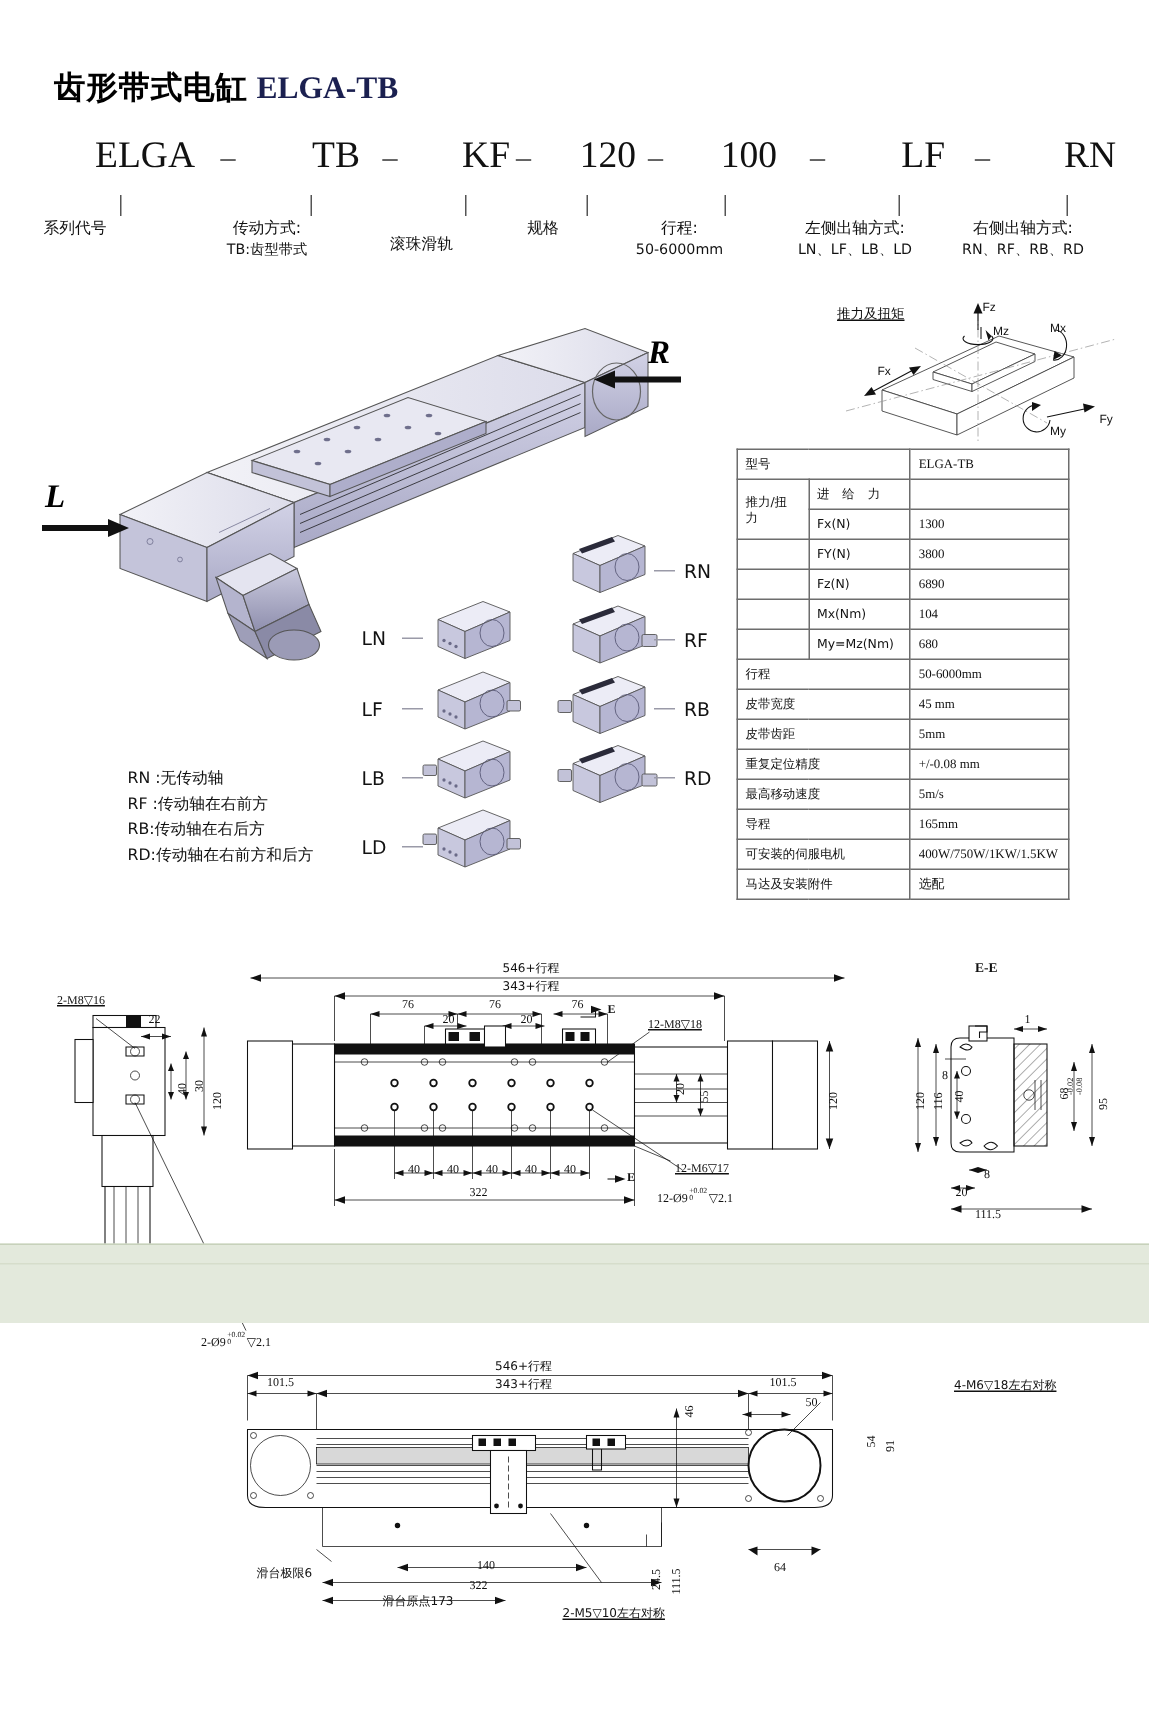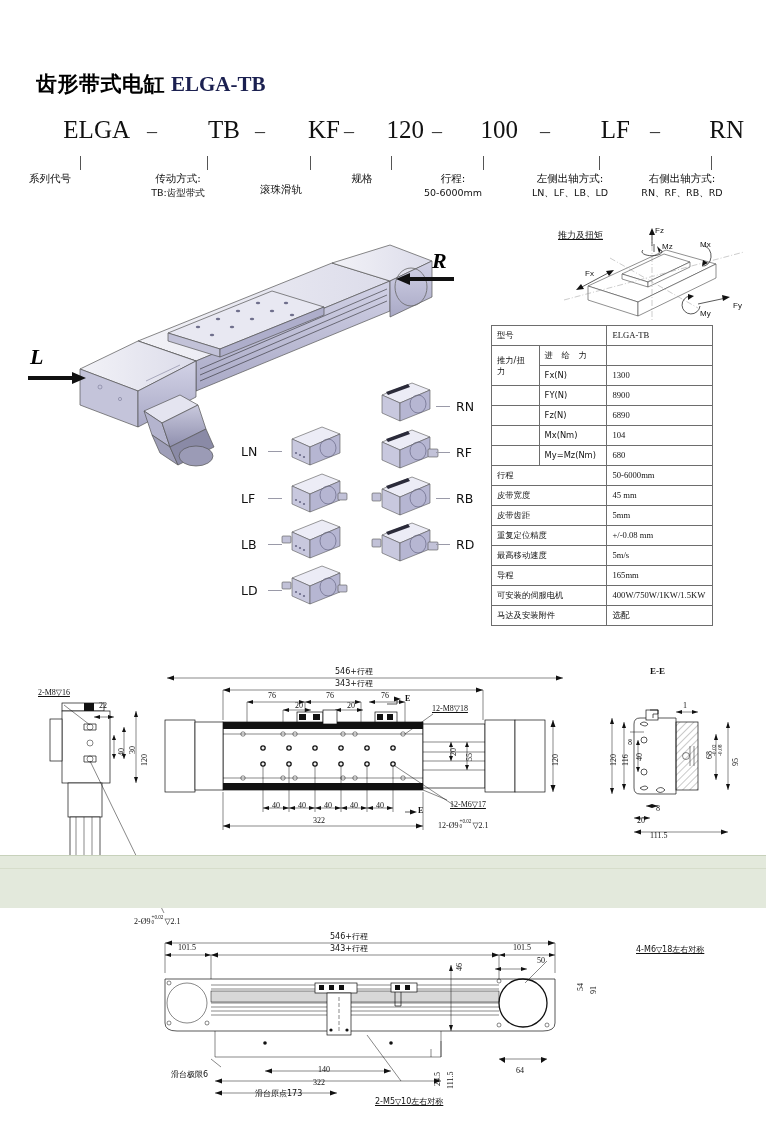--- a/index.html
+++ b/index.html
@@ -1,21 +1,21 @@
 <!DOCTYPE html>
 <html><head>
 <meta charset="utf-8">
 <style>
   html,body{margin:0;padding:0;}
   body{
     width:766px;height:1145px;background:#ffffff;
     font-family:"Liberation Serif", serif;
     color:#111;overflow:hidden;position:relative;
   }
-  .page{position:relative;width:766px;height:882px;background:#fff;box-sizing:border-box;margin-top:26px;}
+  .page{position:relative;width:766px;height:882px;background:#fff;box-sizing:border-box;}
 
   
   .title{position:absolute;left:36px;top:44px;font-size:21px;font-weight:bold;white-space:nowrap;}
   .title .cn{font-family:"DejaVu Sans", sans-serif;color:#000;letter-spacing:.5px;}
   .title .en{font-family:"Liberation Serif", serif;color:#1b2050;margin-left:6px;}
 
   
   .codeRow{position:absolute;left:30px;top:90px;width:706px;height:46px;}
   .codeCell{position:absolute;text-align:right;font-family:"Liberation Serif",serif;
             font-size:25px;color:#111;white-space:nowrap;top:0;}
@@ -337,20 +337,26 @@
 
   <div class="vDash" style="left:436px;top:380px;"></div>
   <div class="vLabel" style="left:456px;top:373px;">RN</div>
   <div class="vDash" style="left:436px;top:426px;"></div>
   <div class="vLabel" style="left:456px;top:419px;">RF</div>
   <div class="vDash" style="left:436px;top:472px;"></div>
   <div class="vLabel" style="left:456px;top:465px;">RB</div>
   <div class="vDash" style="left:436px;top:518px;"></div>
   <div class="vLabel" style="left:456px;top:511px;">RD</div>
 
+  <div style="position:absolute;left:85px;top:511px;font-family:'DejaVu Sans',sans-serif;font-size:10.5px;line-height:1.62;color:#111;">
+    <div>RN :无传动轴</div>
+    <div>RF :传动轴在右前方</div>
+    <div>RB:传动轴在右后方</div>
+    <div>RD:传动轴在右前方和后方</div>
+  </div>
 
   <table class="specTable">
     <tbody>
         <tr>
       <td class="k merge" colspan="2">型号</td>
       <td class="v">ELGA-TB</td>
     </tr>
     <tr>
       <td class="k" rowspan="2">
         <span>推力/扭</span><br>
@@ -359,21 +365,21 @@
       <td class="k2 spaced">进 给 力</td>
       <td class="v"></td>
     </tr>
     <tr>
       <td class="k2">Fx(N)</td>
       <td class="v">1300</td>
     </tr>
     <tr>
       <td class="k"></td>
       <td class="k2">FY(N)</td>
-      <td class="v">8900</td>
+      <td class="v">3800</td>
     </tr>
     <tr>
       <td class="k"></td>
       <td class="k2">Fz(N)</td>
       <td class="v">6890</td>
     </tr>
     <tr>
       <td class="k"></td>
       <td class="k2">Mx(Nm)</td>
       <td class="v">104</td>

